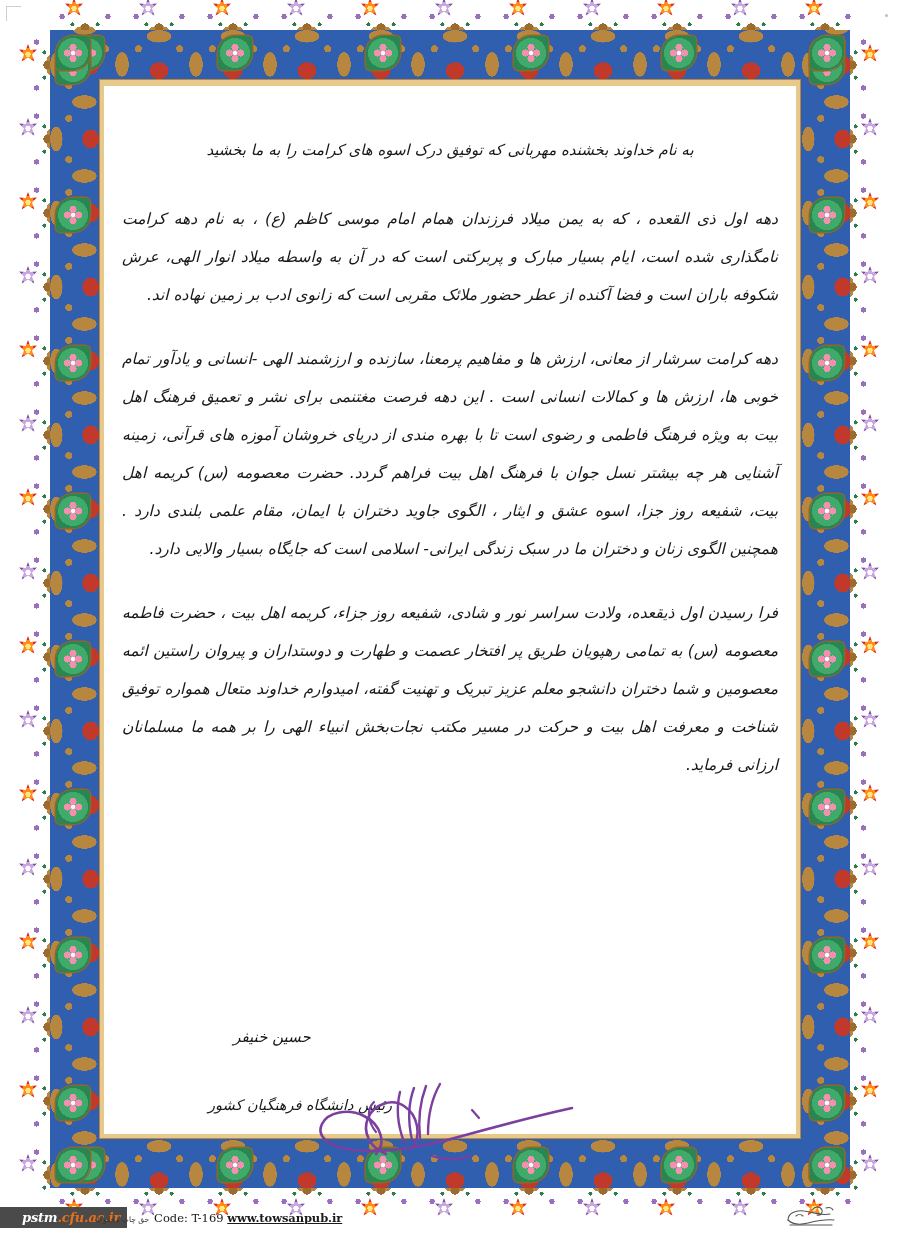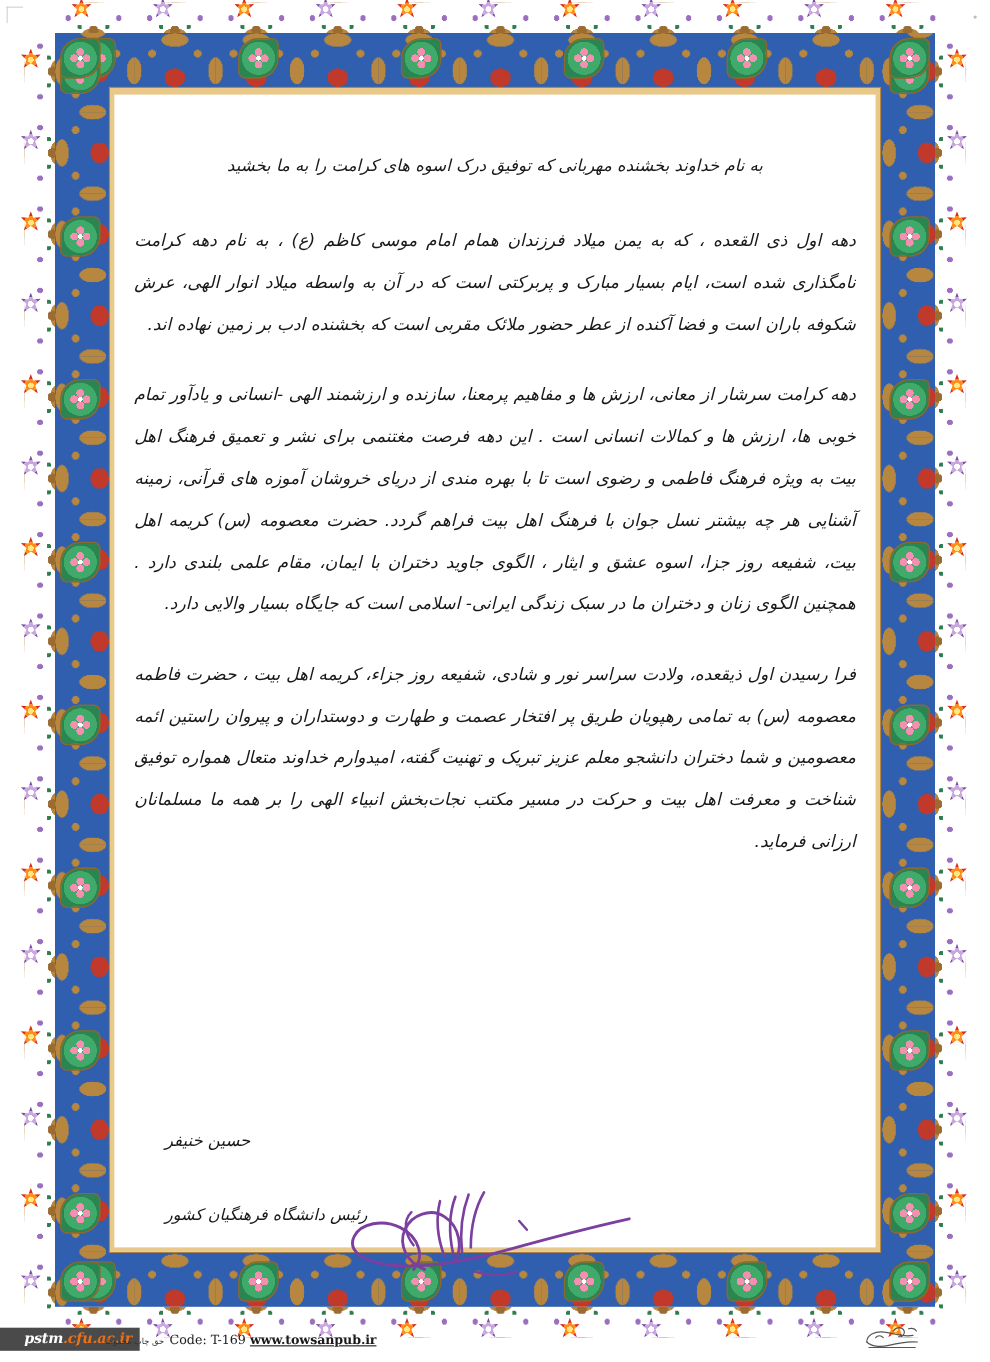--- a/index.html
+++ b/index.html
@@ -153,21 +153,21 @@
     font-style:italic;
     color:#16181a;
     line-height:2.2;
   }
   .para{margin:0 0 26px 0;}
   .para:last-of-type{margin-bottom:0;}
 
   
   .sig{
     position:absolute;right:auto;left:150px;bottom:118px;
-    width:300px;text-align:left;direction:rtl;
+    width:300px;text-align:center;direction:rtl;
     font-style:italic;color:#16181a;
   }
   .sig-line{font-size:14.5px;line-height:2.1;white-space:nowrap;}
   .sig-name{font-size:15px;padding-right:56px;}
   .sig-role{font-size:14.5px;margin-top:36px;}
   .sig-date{font-size:14.5px;padding-left:40px;}
 
   .signature-mark{
     position:absolute;left:236px;bottom:78px;width:340px;height:110px;
     pointer-events:none;
@@ -323,21 +323,21 @@
         <div class="medallion" style="left: 762px; top: 1120px;"></div>
       </div>
 
     <div class="inner-frame">
       <div class="inner-frame2"></div>
     </div>
   </div>
 
   <div class="letter">
     <div class="bism nastaliq">به نام خداوند بخشنده مهربانی که توفیق درک اسوه های کرامت را به ما بخشید</div>
-    <div class="nastaliq para">دهه اول ذی القعده ، که به یمن میلاد فرزندان همام امام موسی کاظم (ع) ، به نام دهه کرامت نامگذاری شده است، ایام بسیار مبارک و پربرکتی است که در آن به واسطه میلاد انوار الهی، عرش شکوفه باران است و فضا آکنده از عطر حضور ملائک مقربی است که بخشنده ادب بر زمین نهاده اند.</div>
+    <div class="nastaliq para">دهه اول ذی القعده ، که به یمن میلاد فرزندان همام امام موسی کاظم (ع) ، به نام دهه کرامت نامگذاری شده است، ایام بسیار مبارک و پربرکتی است که در آن به واسطه میلاد انوار الهی، عرش شکوفه باران است و فضا آکنده از عطر حضور ملائک مقربی است که زانوی ادب بر زمین نهاده اند.</div>
     <div class="nastaliq para">دهه کرامت سرشار از معانی، ارزش ها و مفاهیم پرمعنا، سازنده و ارزشمند الهی -انسانی و یادآور تمام خوبی ها، ارزش ها و کمالات انسانی است . این دهه فرصت مغتنمی برای نشر و تعمیق فرهنگ اهل بیت به ویژه فرهنگ فاطمی و رضوی است تا با بهره مندی از دریای خروشان آموزه های قرآنی، زمینه آشنایی هر چه بیشتر نسل جوان با فرهنگ اهل بیت فراهم گردد. حضرت معصومه (س) کریمه اهل بیت، شفیعه روز جزا، اسوه عشق و ایثار ، الگوی جاوید دختران با ایمان، مقام علمی بلندی دارد . همچنین الگوی زنان و دختران ما در سبک زندگی ایرانی- اسلامی است که جایگاه بسیار والایی دارد.</div>
     <div class="nastaliq para">فرا رسیدن اول ذیقعده، ولادت سراسر نور و شادی، شفیعه روز جزاء، کریمه اهل بیت ، حضرت فاطمه معصومه (س) به تمامی رهپویان طریق پر افتخار عصمت و طهارت و دوستداران و پیروان راستین ائمه معصومین و شما دختران دانشجو معلم عزیز تبریک و تهنیت گفته، امیدوارم خداوند متعال همواره توفیق شناخت و معرفت اهل بیت و حرکت در مسیر مکتب نجات‌بخش انبیاء الهی را بر همه ما مسلمانان ارزانی فرماید.</div>
   </div>
 
   <div class="sig">
     <div class="sig-line sig-name">حسین خنیفر</div>
     <div class="sig-line sig-role">رئیس دانشگاه فرهنگیان کشور</div>
   </div>
 
   <svg class="signature-mark" viewBox="0 0 340 110">

